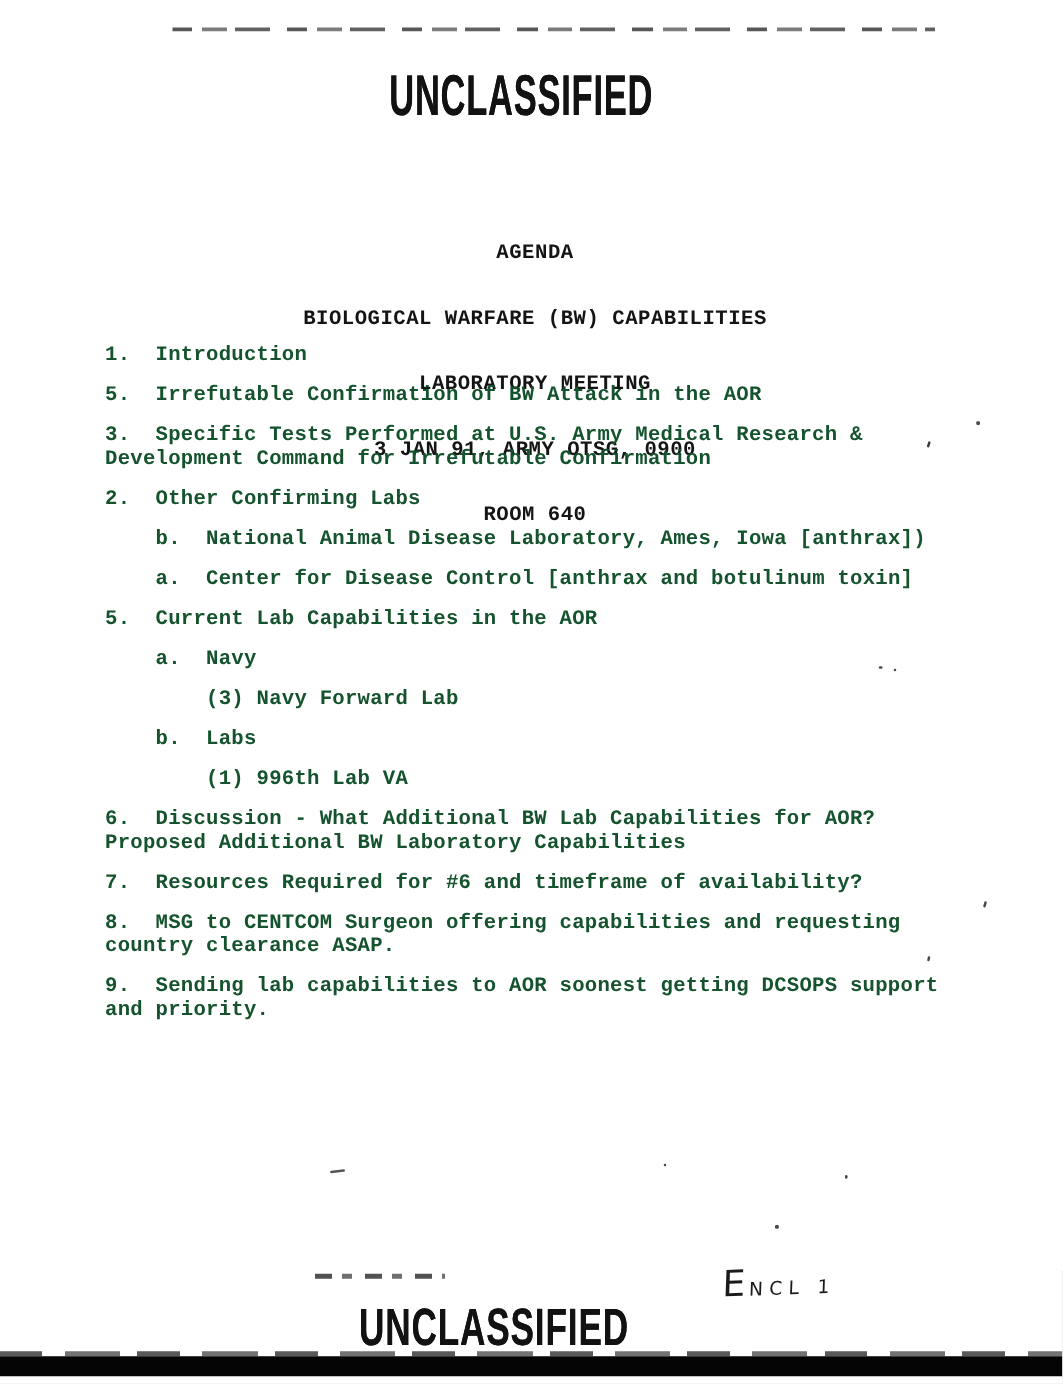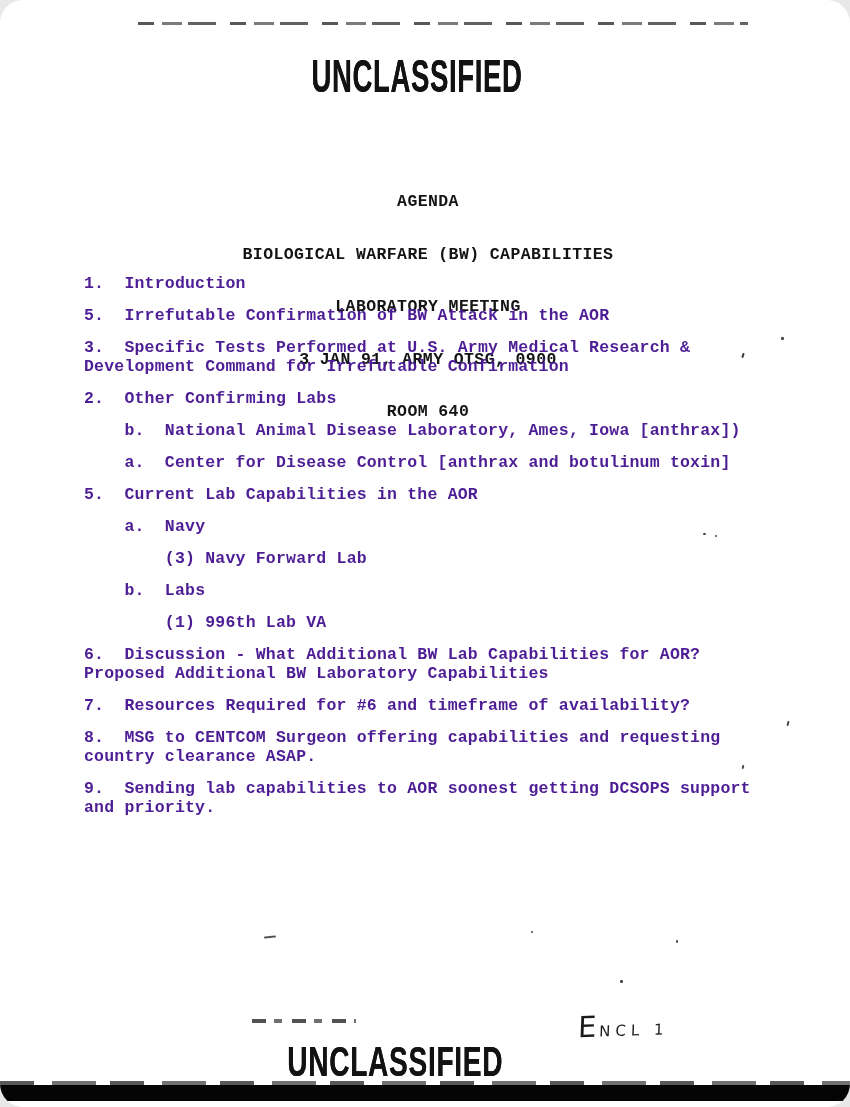--- a/index.html
+++ b/index.html
@@ -3,21 +3,20 @@
 <meta charset="utf-8">
 <style>
   html,body{margin:0;padding:0;background:#e8e8e8;}
   .page{
     position:relative;
     width:850px;height:1107px;
     margin:0 auto;
     background:#ffffff;
     overflow:hidden;
     font-family:"Liberation Mono","DejaVu Sans Mono",monospace;
-    border-radius:23px;
   }
   
   .top-edge-line{
     position:absolute;left:138px;top:22px;width:610px;height:3px;
     background:
       repeating-linear-gradient(90deg,
         #2e2e2e 0 16px, rgba(0,0,0,0) 16px 24px,
         #5a5a5a 24px 44px, rgba(0,0,0,0) 44px 50px,
         #3a3a3a 50px 78px, rgba(0,0,0,0) 78px 92px);
     opacity:.8;
@@ -57,21 +56,21 @@
   
   .title-block{
     position:absolute;top:158px;left:3px;width:850px;
     text-align:center;
     font-size:16.5px;font-weight:700;color:#141414;
     line-height:17.5px;letter-spacing:.4px;
     white-space:pre;
   }
   .body-block{
     position:absolute;top:274px;left:84px;width:710px;
-    font-size:16.5px;font-weight:700;color:#4c1d95;
+    font-size:16.5px;font-weight:700;color:#14532d;
     line-height:19px;letter-spacing:.2px;
   }
   .doc-line{white-space:pre-wrap;margin:0 0 13px 0;}
   
   .encl-note{
     position:absolute;top:1008px;left:578px;width:130px;
     font-family:"DejaVu Sans","Liberation Sans",sans-serif;
     color:#1a1a1a;font-size:15px;letter-spacing:5px;
     text-transform:uppercase;
     transform:rotate(-2deg) skewX(-4deg);

